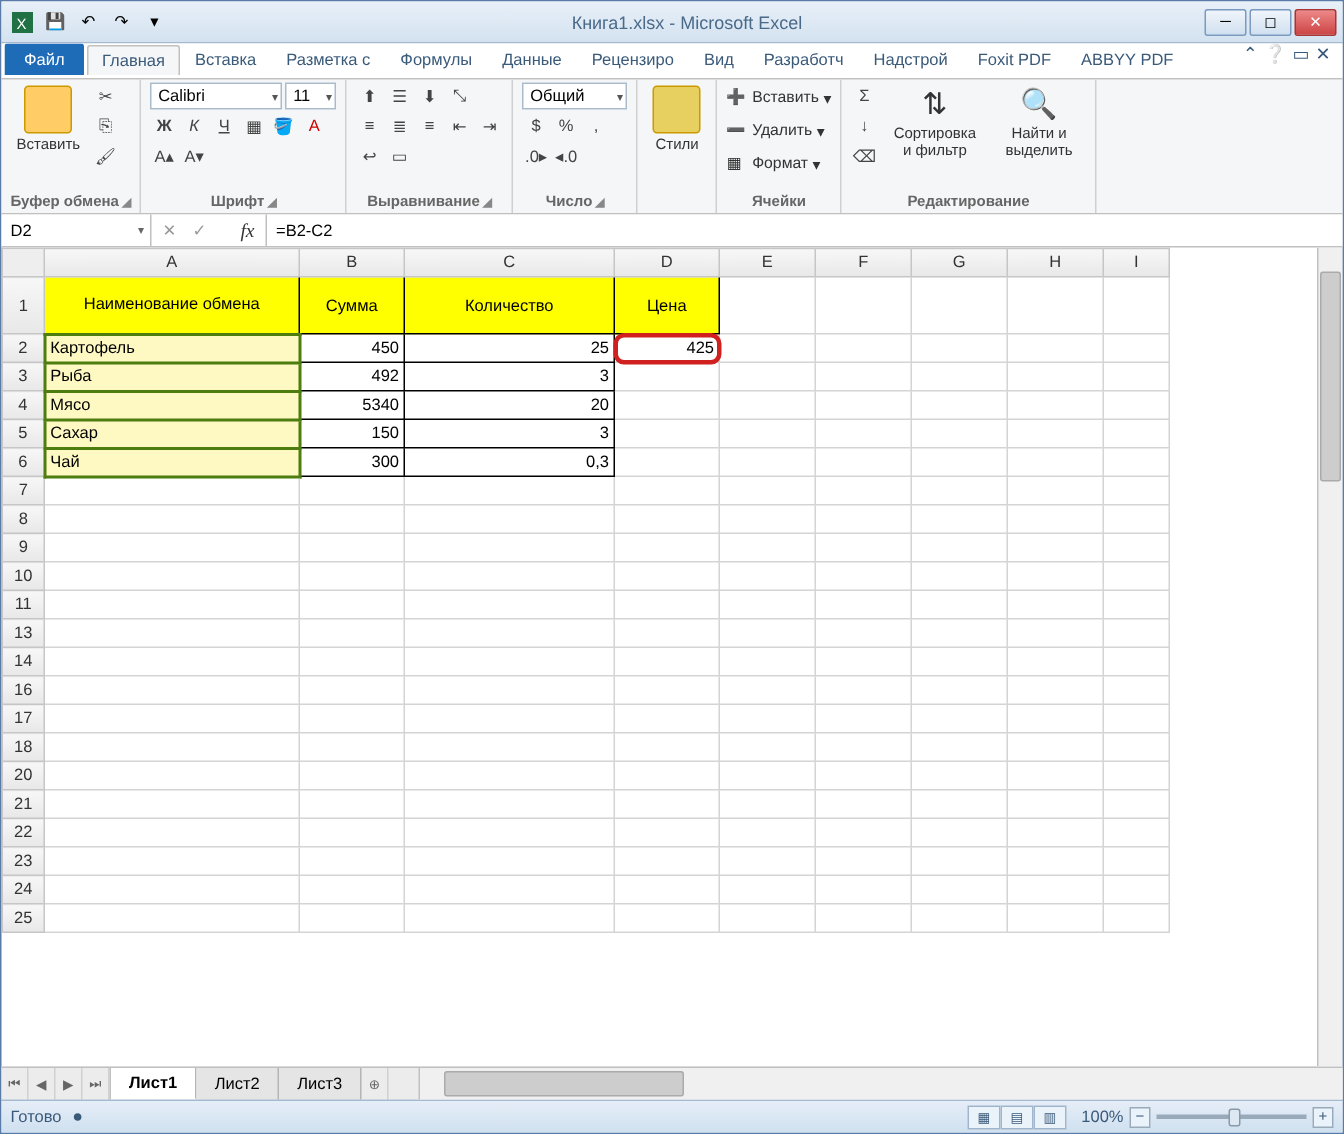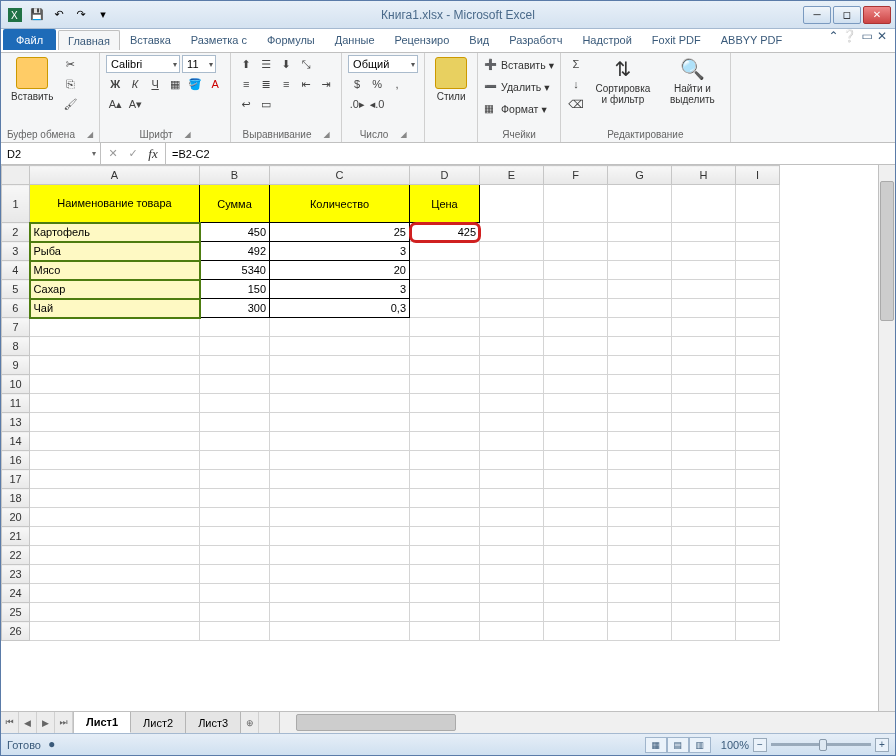--- a/index.html
+++ b/index.html
@@ -18,38 +18,38 @@
 .ribbon-tabs { height: 24px; background: #fff; display: flex; align-items: flex-start; padding-left: 2px; border-bottom: 1px solid #c0c0c0; position: relative; }
 .ribbon-tab { padding: 4px 9px 3px; font-size: 11px; color: #3a5a7a; cursor: pointer; border: 1px solid transparent; border-bottom: none; }
 .ribbon-tab.file { background: #1e6bb8; color: #fff; border-radius: 2px 2px 0 0; padding: 4px 12px; margin-right: 2px; }
 .ribbon-tab.active { background: #f5f6f7; border-color: #c0c0c0; border-radius: 2px 2px 0 0; position: relative; top: 1px; }
 .ribbon-help { margin-left: auto; display: flex; gap: 4px; padding-right: 8px; align-items: center; }
 .ribbon-help span { color: #3a5a7a; cursor: pointer; font-size: 12px; }
 
 .ribbon { height: 90px; background: #f5f6f7; border-bottom: 1px solid #c0c0c0; display: flex; }
 .ribbon-group { border-right: 1px solid #d0d0d0; padding: 2px 6px 0; display: flex; flex-direction: column; }
 .ribbon-group-body { flex: 1; display: flex; gap: 4px; align-items: flex-start; }
-.ribbon-group-label { font-size: 10px; color: #666; text-align: center; padding: 2px 0; display: flex; justify-content: center; align-items: center; gap: 12px; }
+.ribbon-group-label { font-size: 10px; color: #666; text-align: center; padding: 2px 0; display: flex; justify-content: center; align-items: center; gap: 2px; font-weight: bold; }
 .ribbon-big-btn { display: flex; flex-direction: column; align-items: center; gap: 2px; padding: 2px 4px; cursor: pointer; font-size: 10px; color: #333; }
 .ribbon-big-btn .ico { width: 32px; height: 32px; background: #fc6; border: 1px solid #c90; border-radius: 3px; }
 .ribbon-col { display: flex; flex-direction: column; gap: 2px; }
 .ribbon-row { display: flex; gap: 2px; align-items: center; }
 .ribbon-sm { width: 18px; height: 18px; display: flex; align-items: center; justify-content: center; cursor: pointer; font-size: 11px; color: #444; border: 1px solid transparent; }
 .ribbon-combo { height: 18px; border: 1px solid #abc; background: #fff; font-size: 11px; padding: 0 14px 0 4px; display: flex; align-items: center; position: relative; }
 .ribbon-combo::after { content: '▾'; position: absolute; right: 2px; font-size: 8px; color: #555; }
 .ribbon-item-row { display: flex; align-items: center; gap: 3px; height: 20px; font-size: 10.5px; color: #333; cursor: pointer; }
 .ribbon-item-row .ico2 { width: 14px; height: 14px; }
 .dlg-launcher { font-size: 8px; color: #888; cursor: pointer; }
 
 .formula-bar { height: 22px; border-bottom: 1px solid #c0c0c0; display: flex; align-items: stretch; background: #fff; }
 .name-box { width: 100px; border-right: 1px solid #c0c0c0; display: flex; align-items: center; padding: 0 6px; font-size: 11px; position: relative; }
 .name-box::after { content: '▾'; position: absolute; right: 4px; font-size: 8px; color: #666; }
 .fb-btns { display: flex; align-items: center; padding: 0 4px; gap: 4px; border-right: 1px solid #c0c0c0; }
 .fb-btn { width: 16px; text-align: center; color: #999; cursor: pointer; font-size: 11px; }
-.fb-fx { color: #333; font-style: italic; font-family: 'Times New Roman', serif; font-size: 13px; }
+.fb-fx { color: #333; font-style: italic; font-family: 'Times New Roman', serif; font-size: 13px; margin-left: 12px; }
 .formula-input { flex: 1; padding: 0 6px; display: flex; align-items: center; font-size: 11px; }
 
 .sheet-area { flex: 1; display: flex; overflow: hidden; }
 .sheet { flex: 1; overflow: hidden; position: relative; }
 .grid { border-collapse: collapse; table-layout: fixed; }
 .grid th { background: linear-gradient(#f7f7f7, #e8e8e8); border: 1px solid #c6c6c6; font-weight: normal; font-size: 11px; color: #333; height: 19px; }
 .grid th.corner { width: 28px; background: #eee; }
 .grid th.col { height: 19px; }
 .grid th.row { width: 28px; }
 .grid td { border: 1px solid #d4d4d4; height: 19px; background: #fff; font-size: 11px; padding: 0 3px; }
@@ -143,21 +143,21 @@
       <div class="ribbon-group-label">
           <span>Буфер обмена</span>
           <span class="dlg-launcher">◢</span>
         </div>
     </div>
 
     <div class="ribbon-group">
       <div class="ribbon-group-body">
         <div class="ribbon-col">
           <div class="ribbon-row">
-            <div class="ribbon-combo" style="width:74px">Calibri</div>
+            <div class="ribbon-combo" style="width:88px">Calibri</div>
             <div class="ribbon-combo" style="width:34px">11</div>
           </div>
           <div class="ribbon-row">
             <div class="ribbon-sm">
                 <b>Ж</b>
               </div>
             <div class="ribbon-sm">
                 <i>К</i>
               </div>
             <div class="ribbon-sm">
@@ -296,21 +296,21 @@
               <th class="col" style="width:140px">C</th>
               <th class="col" style="width:70px">D</th>
               <th class="col" style="width:64px">E</th>
               <th class="col" style="width:64px">F</th>
               <th class="col" style="width:64px">G</th>
               <th class="col" style="width:64px">H</th>
               <th class="col" style="width:44px">I</th>
             </tr>
             <tr>
               <th class="row">1</th>
-              <td class="data-header" style="height:38px">Наименование товара</td>
+              <td class="data-header" style="height:38px">Наименование обмена</td>
               <td class="data-header" style="height:38px">Сумма</td>
               <td class="data-header" style="height:38px">Количество</td>
               <td class="data-header" style="height:38px">Цена</td>
               <td></td>
               <td></td>
               <td></td>
               <td></td>
               <td></td>
             </tr>
             <tr>
@@ -548,32 +548,20 @@
               <td></td>
               <td></td>
               <td></td>
               <td></td>
               <td></td>
               <td></td>
               <td></td>
             </tr>
             <tr>
               <th class="row">25</th>
-              <td></td>
-              <td></td>
-              <td></td>
-              <td></td>
-              <td></td>
-              <td></td>
-              <td></td>
-              <td></td>
-              <td></td>
-            </tr>
-            <tr>
-              <th class="row">26</th>
               <td></td>
               <td></td>
               <td></td>
               <td></td>
               <td></td>
               <td></td>
               <td></td>
               <td></td>
               <td></td>
             </tr>

